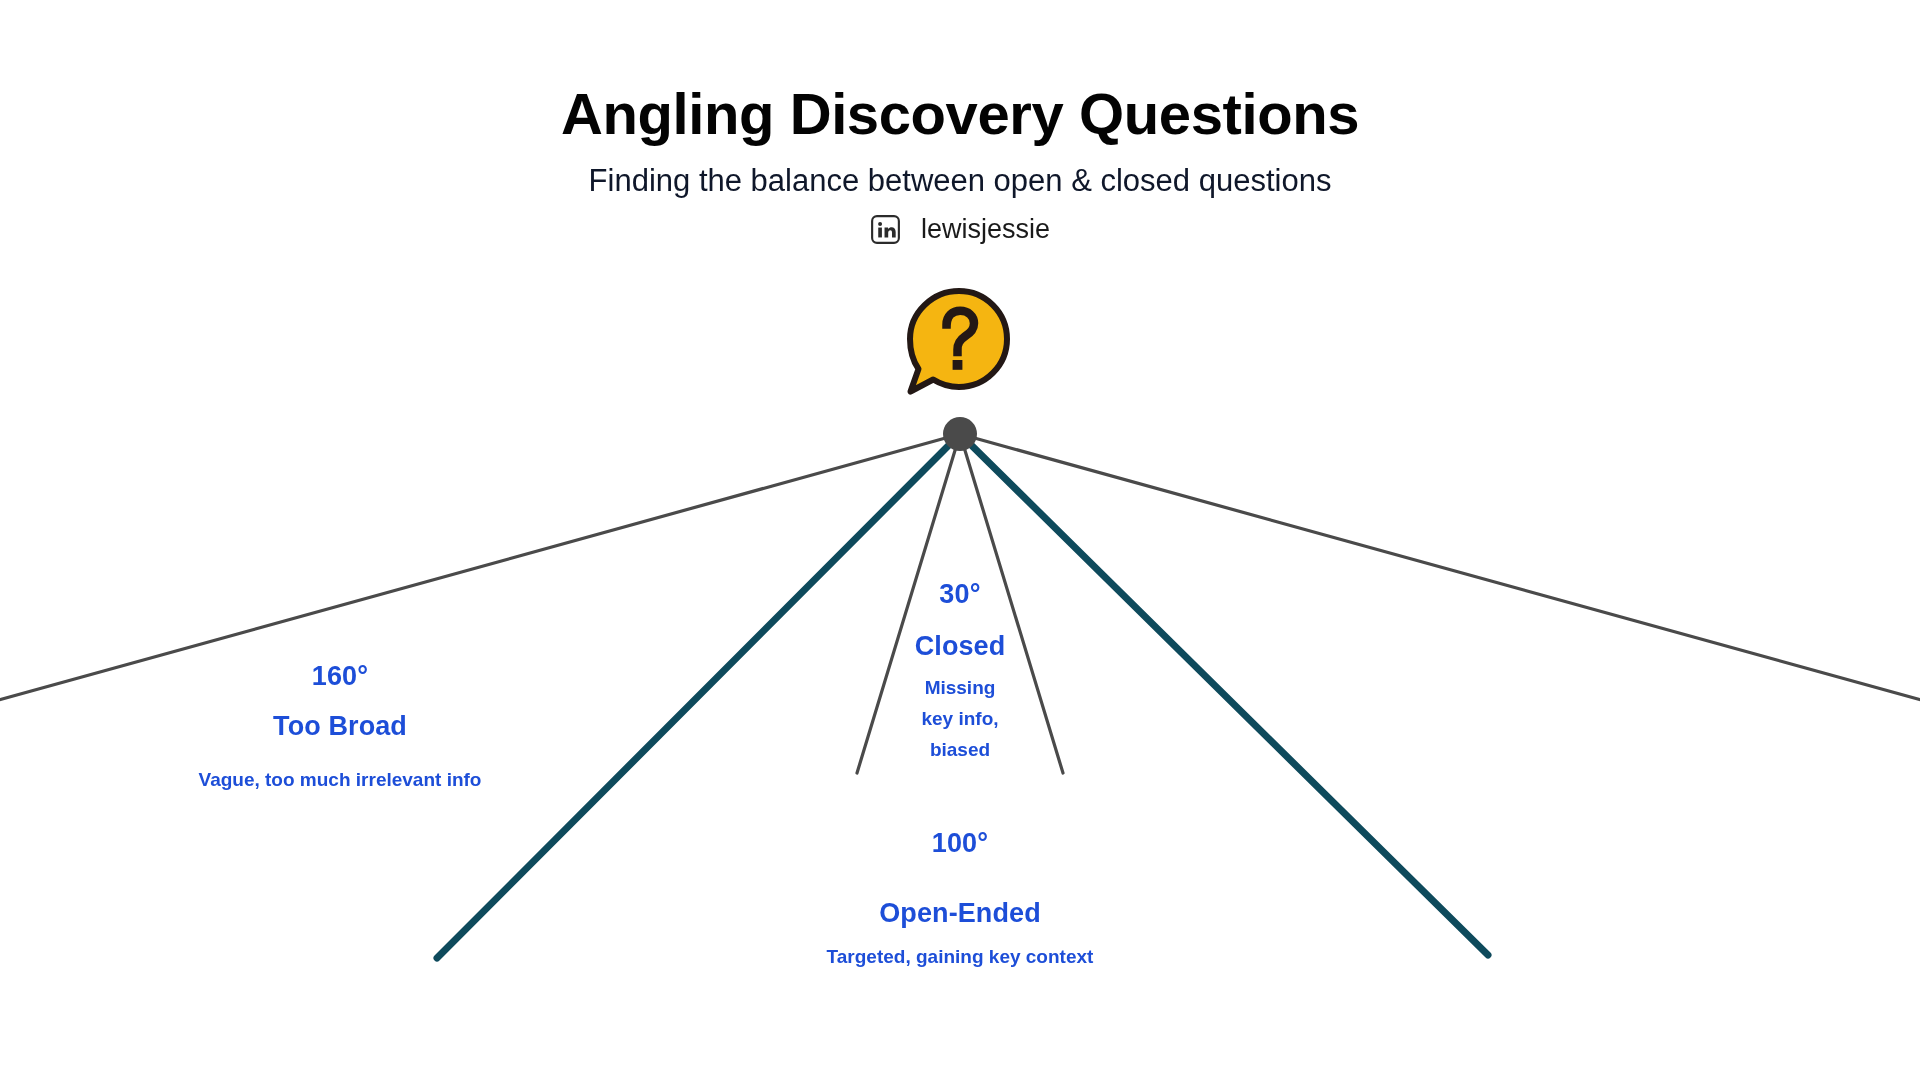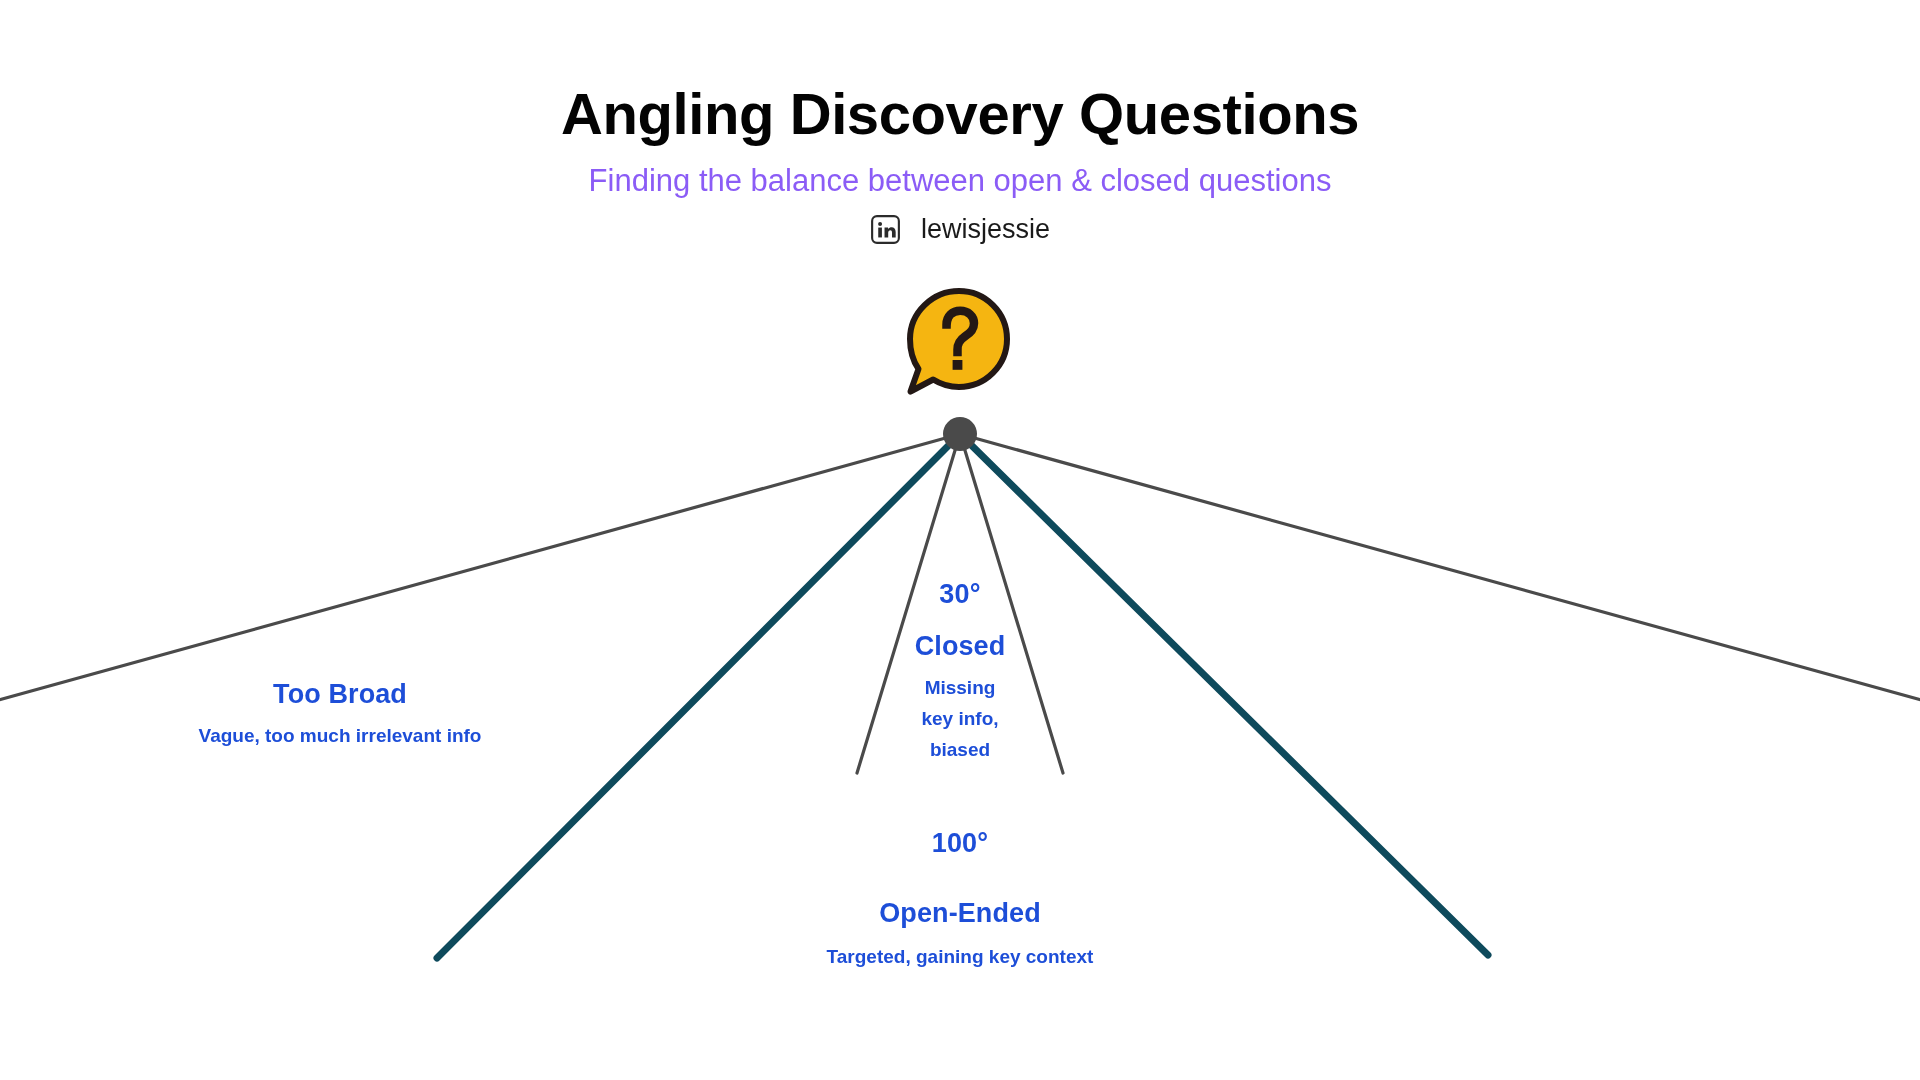--- a/index.html
+++ b/index.html
@@ -40,21 +40,21 @@
     letter-spacing: -0.4px;
     color: #030303;
     font-family: "Liberation Sans", sans-serif;
   }
   .subtitle {
     margin: 0;
     padding-top: 14px;
     font-size: 31px;
     line-height: 38px;
     font-weight: 400;
-    color: #8b5cf6;
+    color: #0f172a;
   }
   .byline {
     margin: 0;
     padding-top: 13px;
     display: flex;
     align-items: center;
     justify-content: center;
     gap: 20px;
   }
   .byline-handle {
@@ -100,21 +100,21 @@
     font-weight: 700;
   }
 
   
   #block-broad {
     left: 60px;
     top: 660px;
     width: 560px;
   }
   #block-broad .lb-name { margin-top: 18px; }
-  #block-broad .lb-desc { margin-top: 10px; }
+  #block-broad .lb-desc { margin-top: 22px; }
 
   
   #block-closed {
     left: 860px;
     top: 578px;
     width: 200px;
   }
   #block-closed .lb-name { margin-top: 20px; }
   #block-closed .lb-desc { margin-top: 10px; }
 
@@ -181,20 +181,21 @@
                C41.5 28.3 47.3 22.8 55.2 22.8
                C63.2 22.8 69.0 28.0 69.0 35.2
                C69.0 41.0 66.1 44.3 59.8 48.6
                C54.6 52.2 52.5 55.4 52.5 61.5
                L52.5 64.0" fill="none" stroke="#231815" stroke-width="8.5" stroke-linecap="square"></path>
       <rect x="47.6" y="72.0" width="9.8" height="9.8" fill="#231815"></rect>
     </g>
   </svg>
 
   <div class="label-block" id="block-broad">
+    <div class="lb-angle">160°</div>
     <div class="lb-name">Too Broad</div>
     <div class="lb-desc">Vague, too much irrelevant info</div>
   </div>
 
   <div class="label-block" id="block-closed">
     <div class="lb-angle">30°</div>
     <div class="lb-name">Closed</div>
     <div class="lb-desc">
       <div>Missing</div>
       <div>key info,</div>

